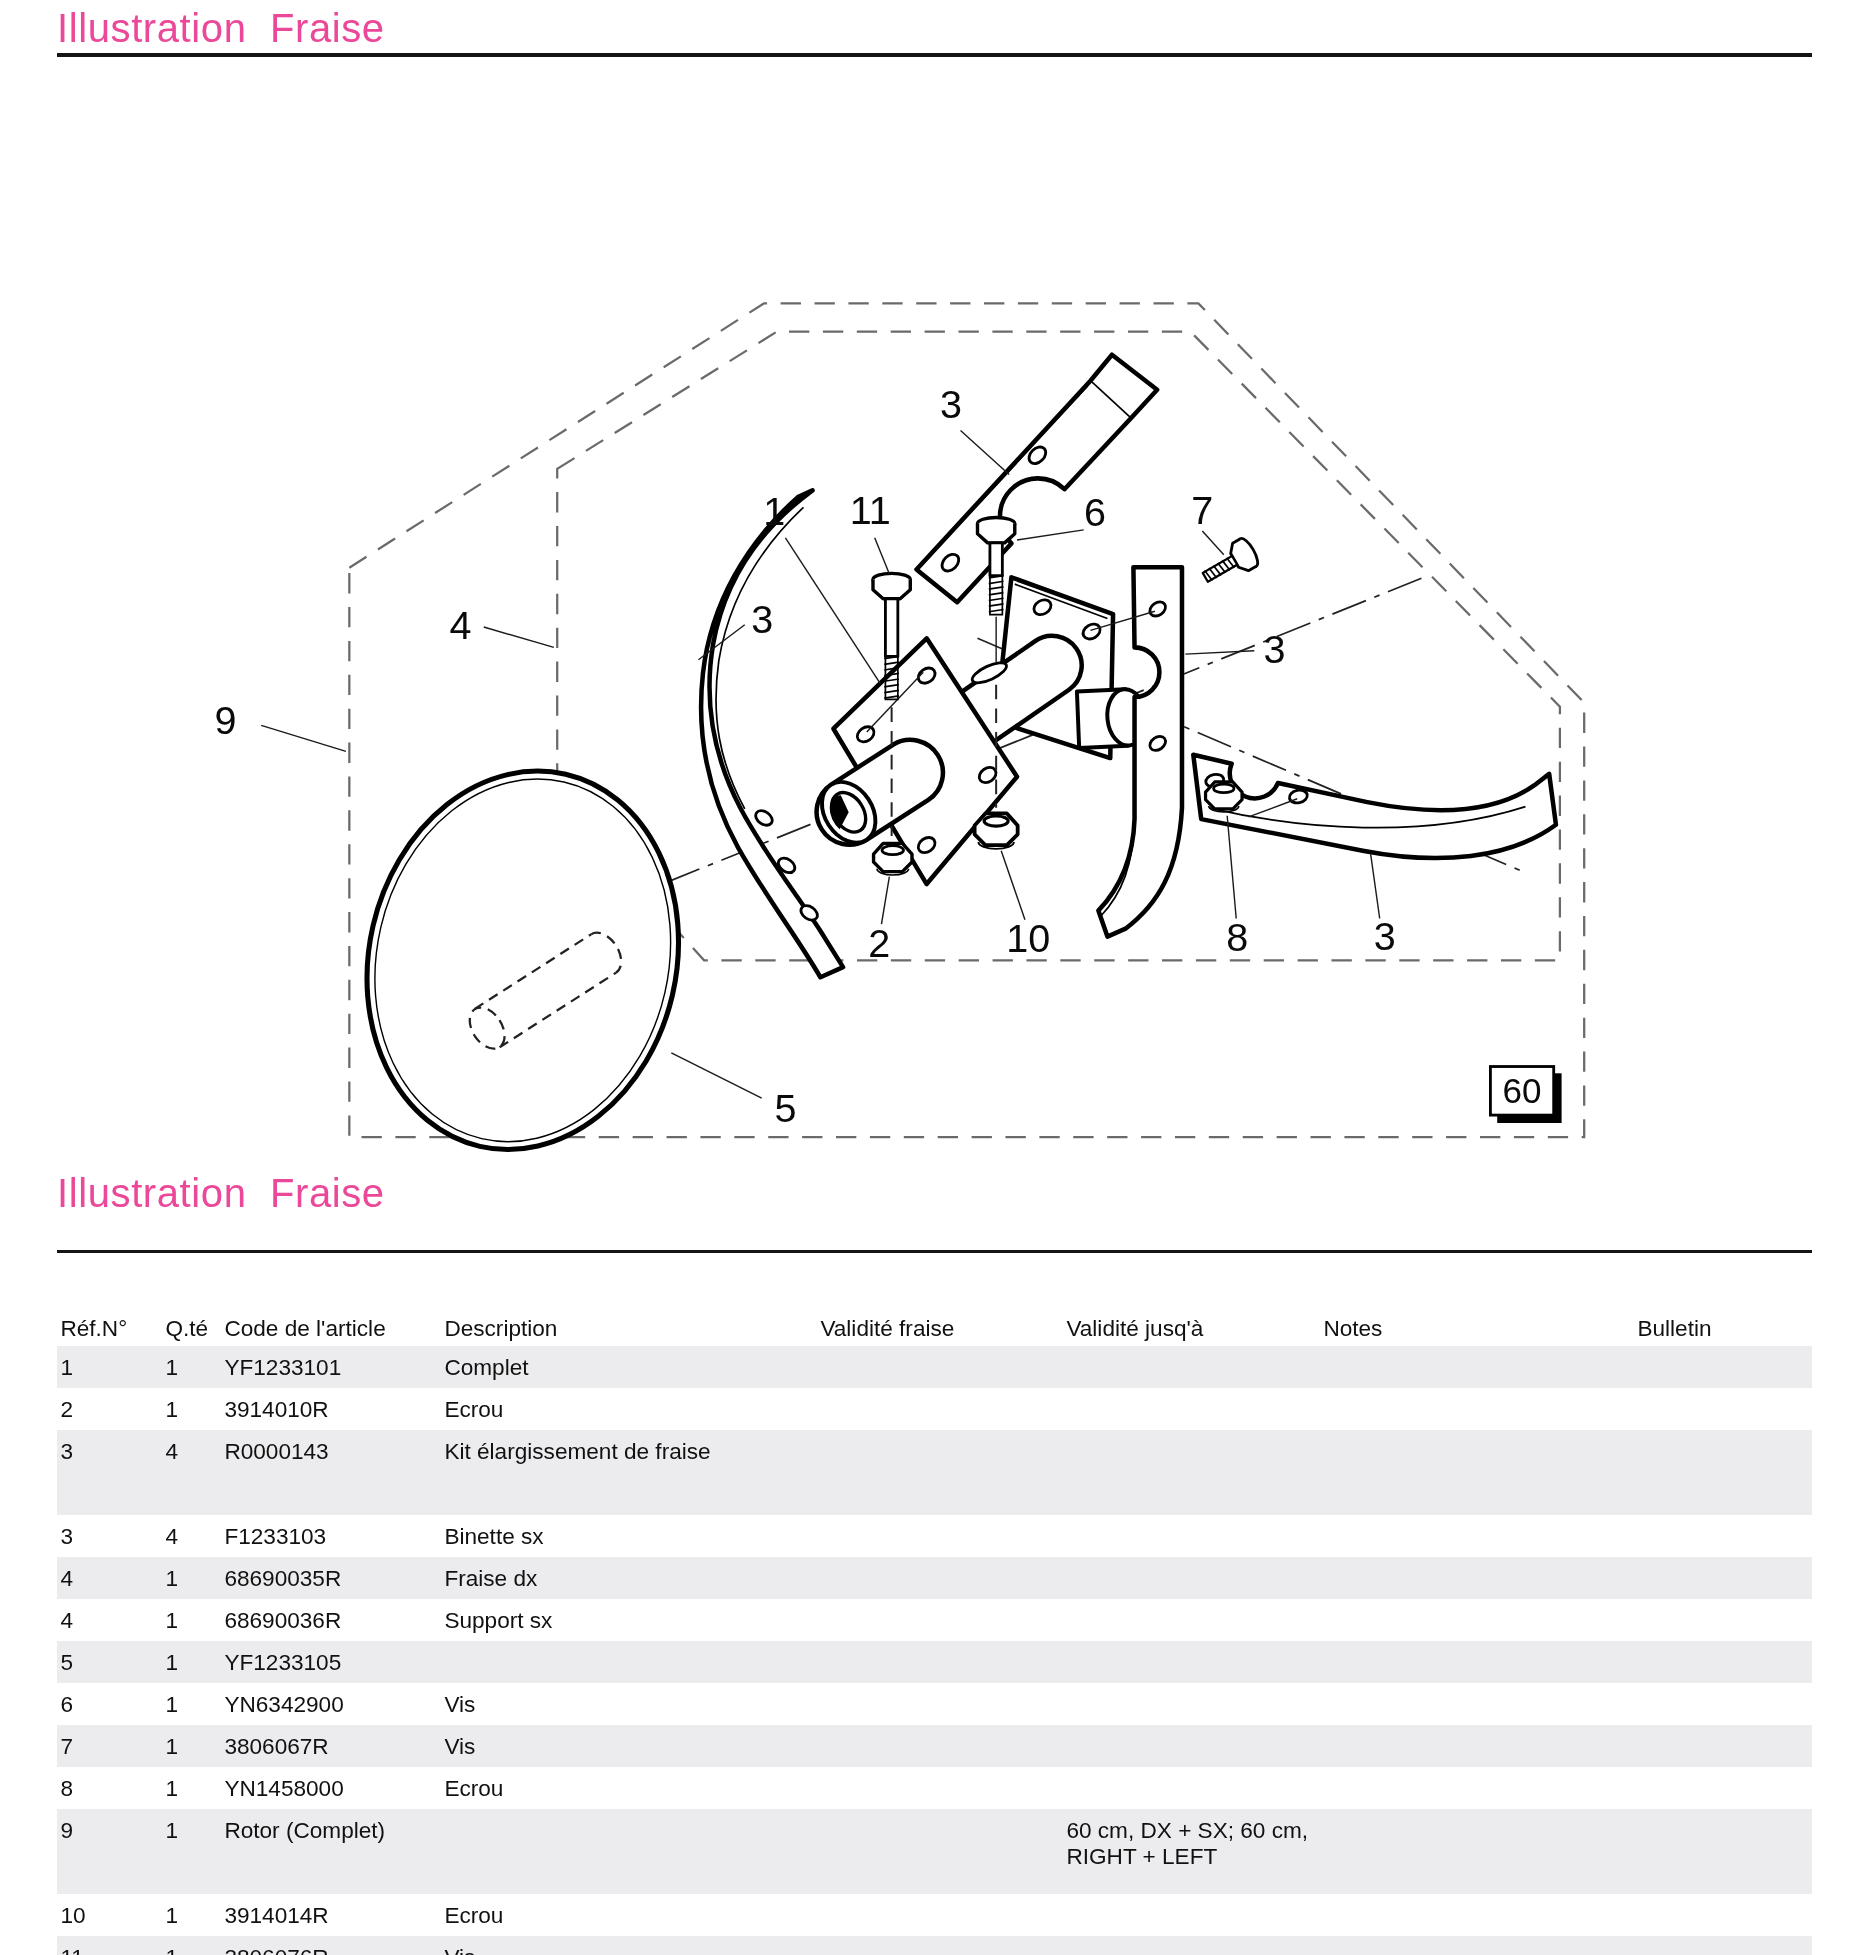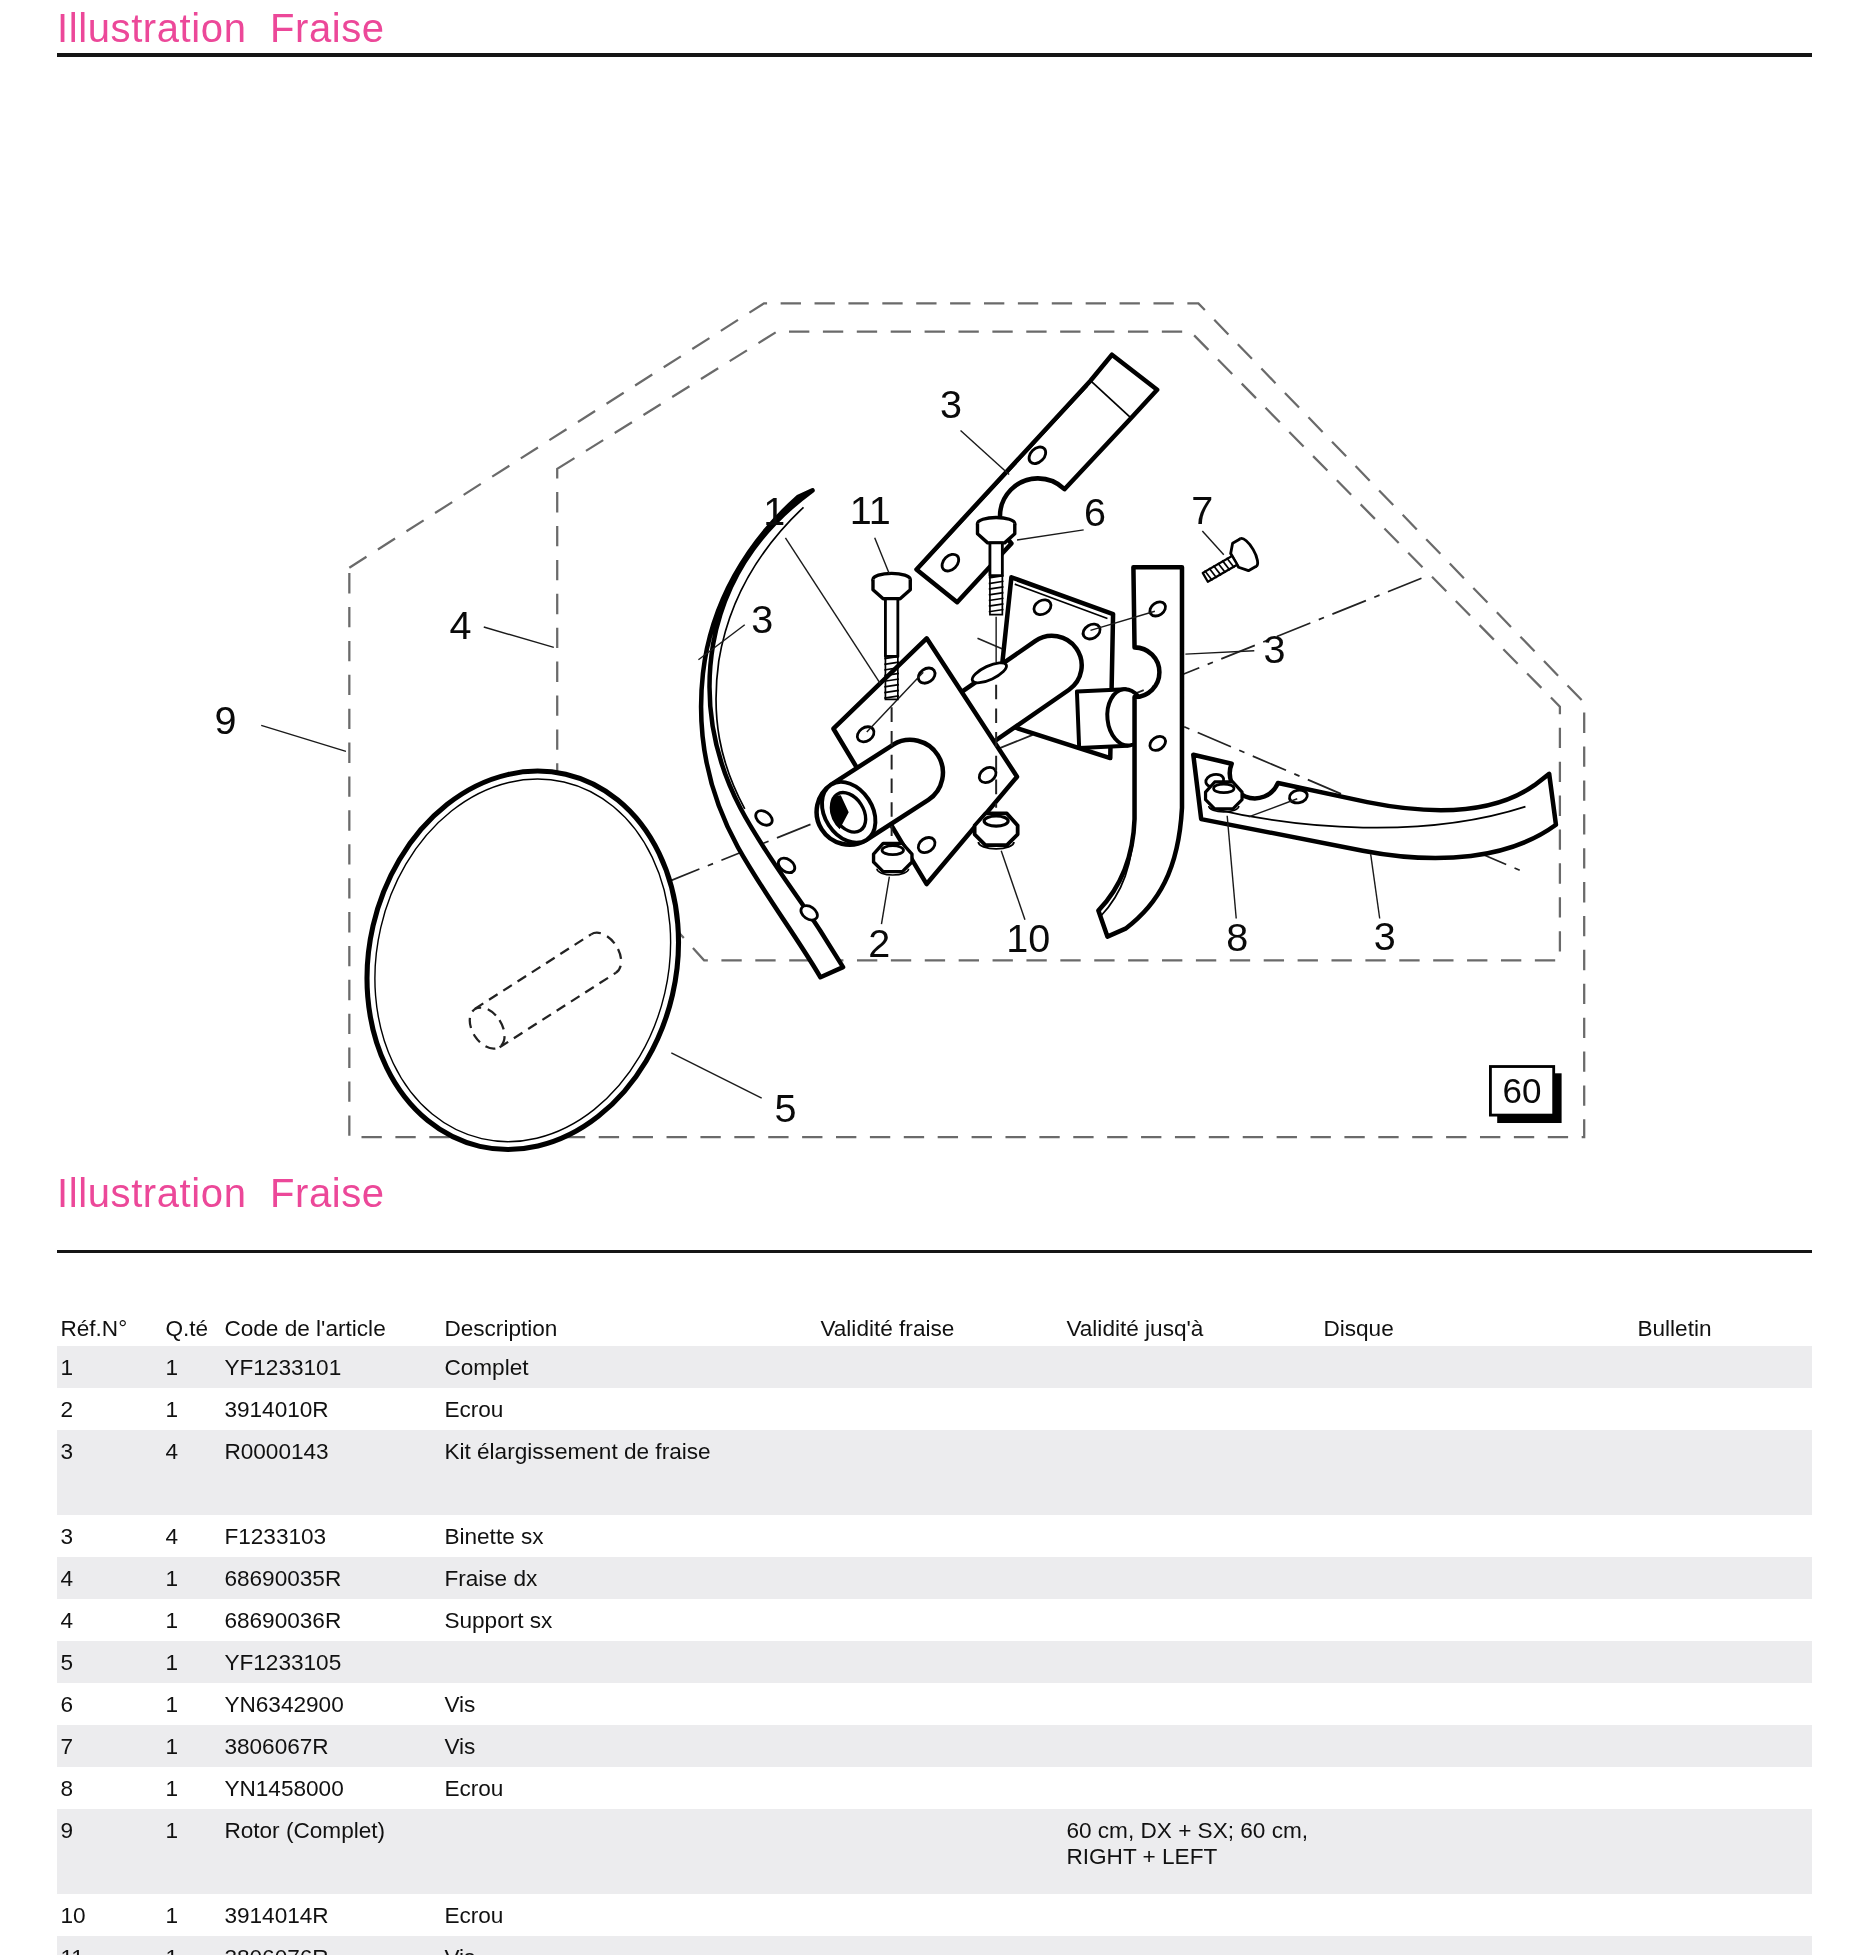--- a/index.html
+++ b/index.html
@@ -255,21 +255,21 @@
   <div class="rule" style="top:1250px;height:3.4px"></div>
 
   <div class="table-wrap">
     <div class="t-head">
       <div class="cell hcell">Réf.N°</div>
       <div class="cell hcell">Q.té</div>
       <div class="cell hcell">Code de l'article</div>
       <div class="cell hcell">Description</div>
       <div class="cell hcell">Validité fraise</div>
       <div class="cell hcell">Validité jusq'à</div>
-      <div class="cell hcell">Disque</div>
+      <div class="cell hcell">Notes</div>
       <div class="cell hcell">Bulletin</div>
     </div>
     <div id="table-body">
         <div class="t-row shade">
           <div class="cell">1</div>
           <div class="cell">1</div>
           <div class="cell">YF1233101</div>
           <div class="cell">Complet</div>
           <div class="cell"></div>
           <div class="cell"></div>

